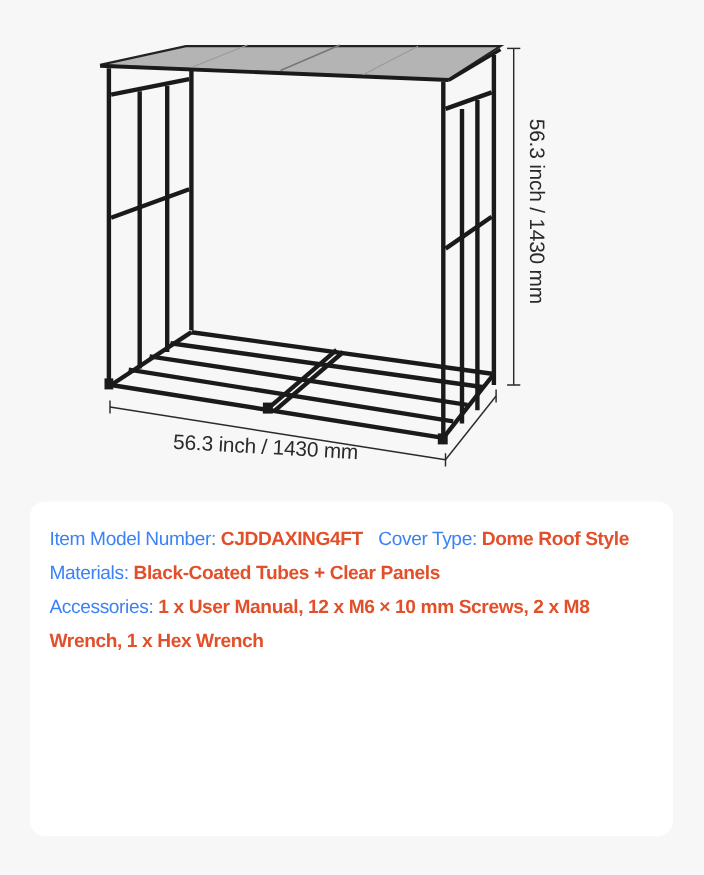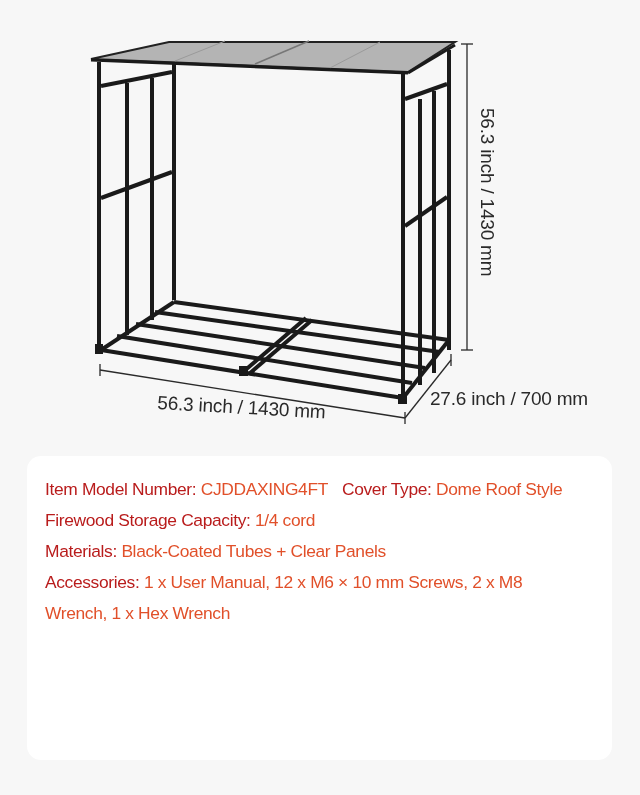--- a/index.html
+++ b/index.html
@@ -25,22 +25,22 @@
     transform: translate(28px, 0) rotate(90deg);
   }
   .card {
     position: absolute; left: 27px; top: 456px; width: 585px; height: 304px;
     background: #ffffff; border-radius: 14px;
   }
   .rows { position: absolute; left: 18px; top: 18px; right: 10px; }
   .row {
     font-size: 17.4px; line-height: 31px; white-space: nowrap; letter-spacing: -0.35px;
   }
-  .lbl { color: #b91c1c; }
-  .val { color: #e1502a; font-weight: normal; }
+  .lbl { color: #3b82f6; }
+  .val { color: #e1502a; font-weight: bold; }
   .gap { display: inline-block; width: 14px; }
 </style>
 </head>
 <body>
 
 <div class="figure">
   <svg width="640" height="445" viewBox="0 0 640 445">
 
     <polygon points="91,59 169,42 455,42 408,72" fill="#b4b4b4" stroke="#222" stroke-width="2"></polygon>
     <line x1="255" y1="64" x2="309" y2="41" stroke="#777" stroke-width="1.5"></line>
@@ -83,31 +83,27 @@
       <line x1="100" y1="364" x2="100" y2="376"></line>
       <line x1="405" y1="412" x2="405" y2="424"></line>
       <line x1="405" y1="418" x2="451" y2="360"></line>
       <line x1="451" y1="354" x2="451" y2="366"></line>
       <line x1="467" y1="44" x2="467" y2="350"></line>
       <line x1="461" y1="44" x2="473" y2="44"></line>
       <line x1="461" y1="350" x2="473" y2="350"></line>
     </g>
   </svg>
   <div class="dim-label dim-width">56.3 inch / 1430 mm</div>
-  <div class="dim-label dim-depth">27.6 inch / 700 mm</div>
   <div class="dim-label dim-height">56.3 inch / 1430 mm</div>
 </div>
 
 <div class="card">
   <div class="rows">
     <div class="row">
       <span class="lbl">Item Model Number: </span><span class="val">CJDDAXING4FT</span><span class="gap"></span><span class="lbl">Cover Type: </span><span class="val">Dome Roof Style</span>
-    </div>
-    <div class="row">
-      <span class="lbl">Firewood Storage Capacity: </span><span class="val">1/4 cord</span>
     </div>
     <div class="row">
       <span class="lbl">Materials: </span><span class="val">Black-Coated Tubes + Clear Panels</span>
     </div>
     <div class="row">
       <span class="lbl">Accessories: </span><span class="val">1 x User Manual, 12 x M6 × 10 mm Screws, 2 x M8</span>
     </div>
     <div class="row">
       <span class="val">Wrench, 1 x Hex Wrench</span>
     </div>

